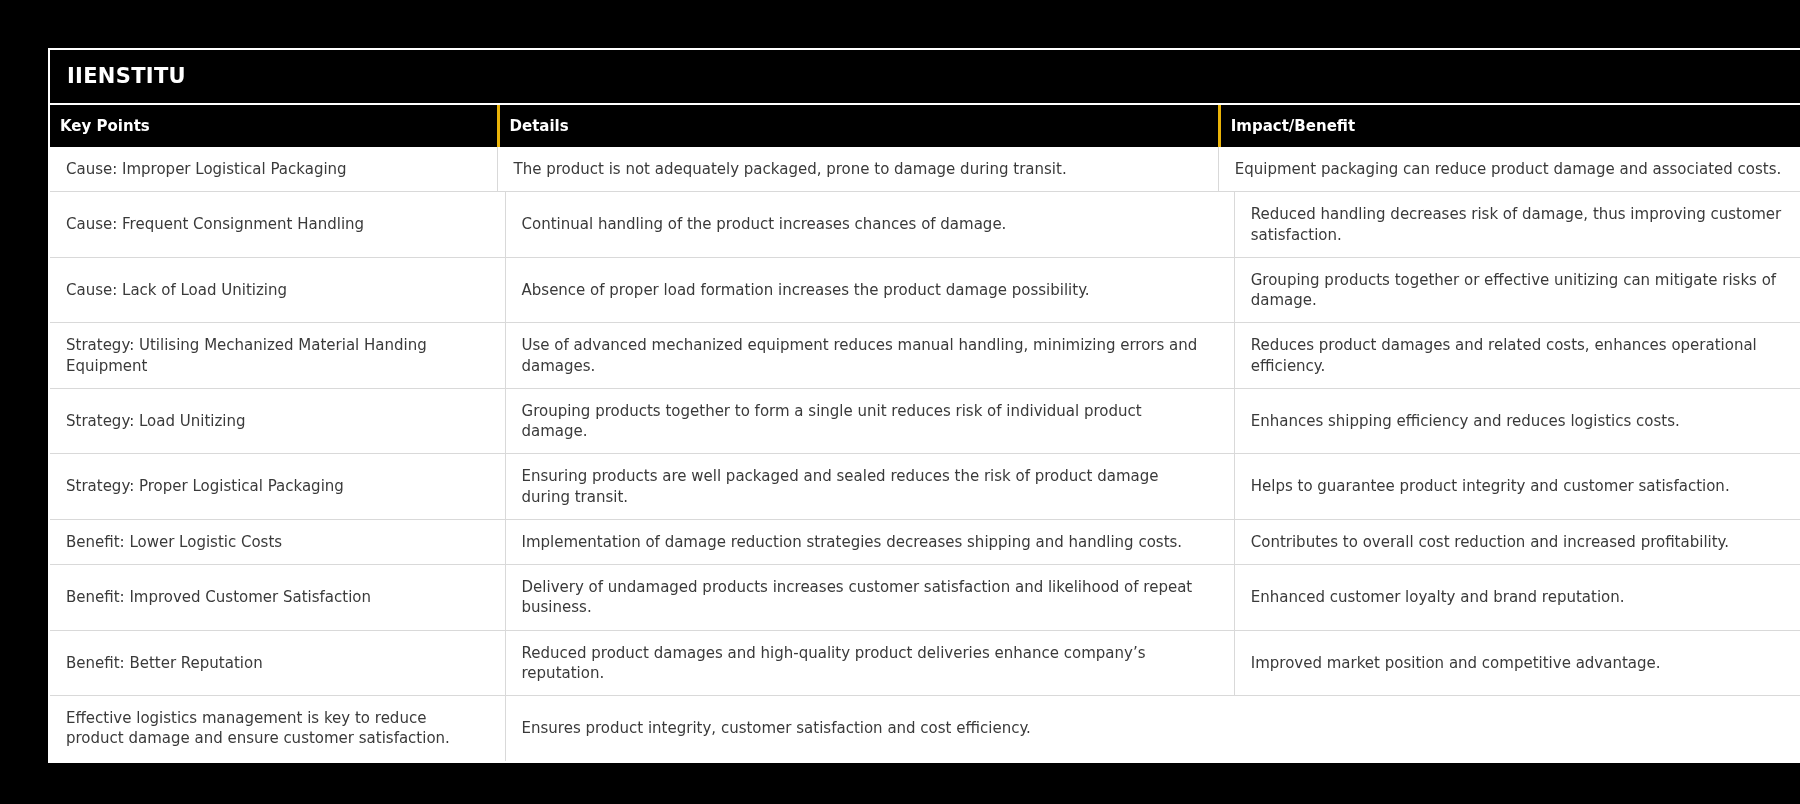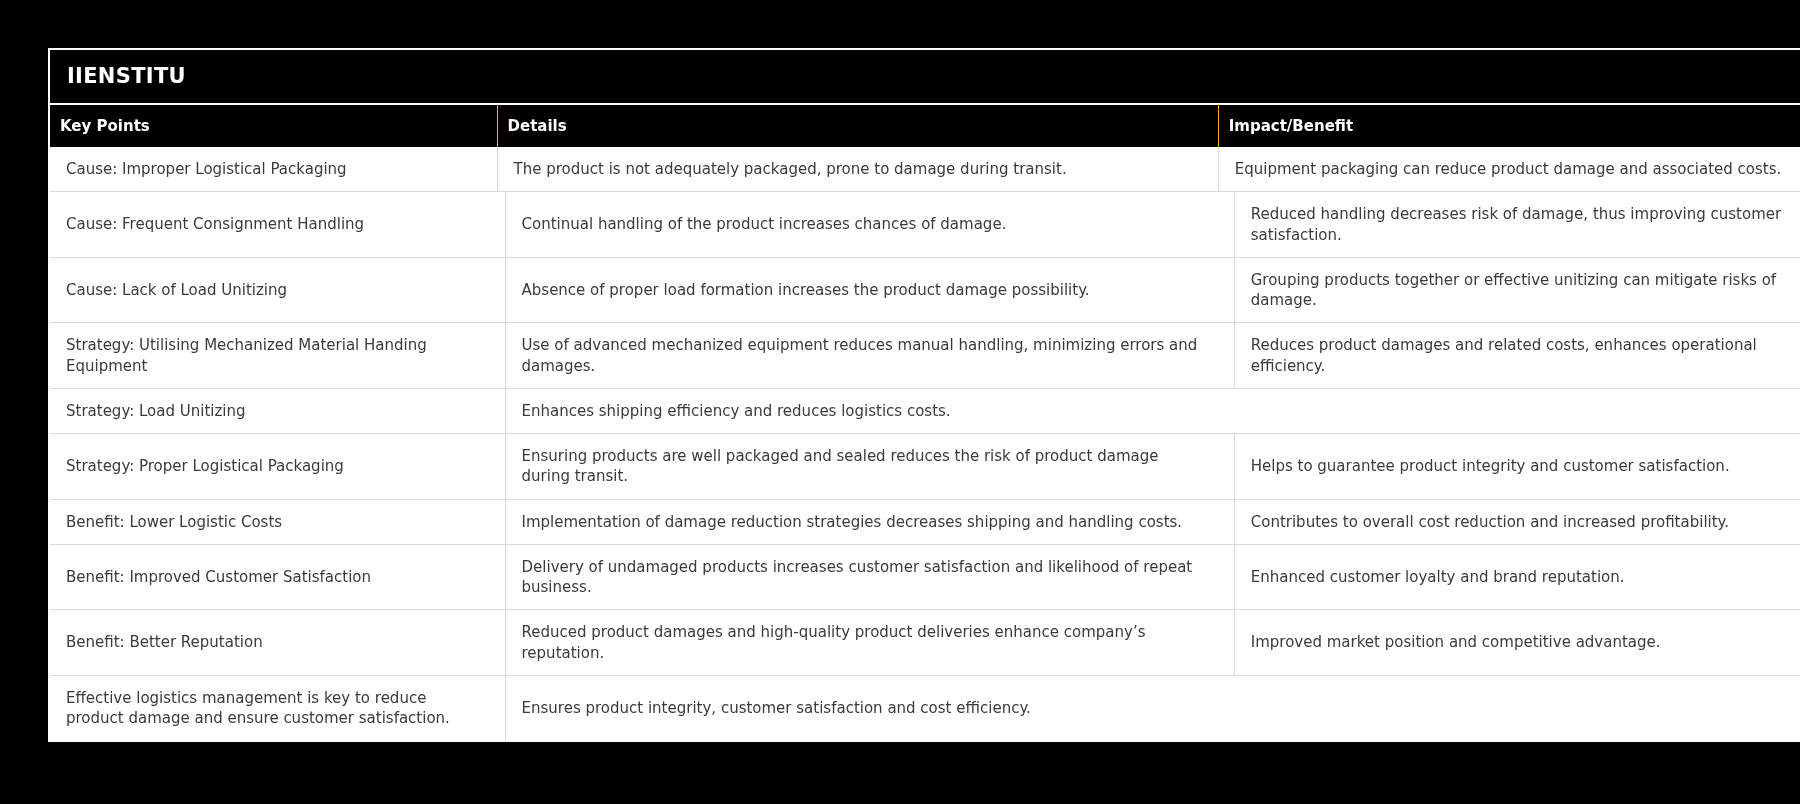--- a/index.html
+++ b/index.html
@@ -33,21 +33,21 @@
     background: #000000;
   }
   .th {
     color: #ffffff;
     font-weight: bold;
     font-size: 15px;
     padding: 12px 10px;
     display: flex;
     align-items: center;
   }
-  .th + .th { border-left: 1px solid #eab308; }
+  .th + .th { border-left: 3px solid #eab308; }
   .tbody { background: #ffffff; }
   .tr {
     display: grid;
     grid-template-columns: 25.2% 40.7% 34.1%;
     background: #ffffff;
   }
   .tr + .tr { border-top: 1px solid #d9d9d9; gap: 8px; }
   .td {
     color: #3a3a3a;
     font-size: 15px;
@@ -90,20 +90,21 @@
     </div>
 
     <div class="tr">
       <div class="td">Strategy: Utilising Mechanized Material Handing Equipment</div>
       <div class="td">Use of advanced mechanized equipment reduces manual handling, minimizing errors and damages.</div>
       <div class="td">Reduces product damages and related costs, enhances operational efficiency.</div>
     </div>
 
     <div class="tr">
       <div class="td">Strategy: Load Unitizing</div>
+      <div class="td">Grouping products together to form a single unit reduces risk of individual product damage.</div>
       <div class="td">Enhances shipping efficiency and reduces logistics costs.</div>
     </div>
 
     <div class="tr">
       <div class="td">Strategy: Proper Logistical Packaging</div>
       <div class="td">Ensuring products are well packaged and sealed reduces the risk of product damage during transit.</div>
       <div class="td">Helps to guarantee product integrity and customer satisfaction.</div>
     </div>
 
     <div class="tr">

